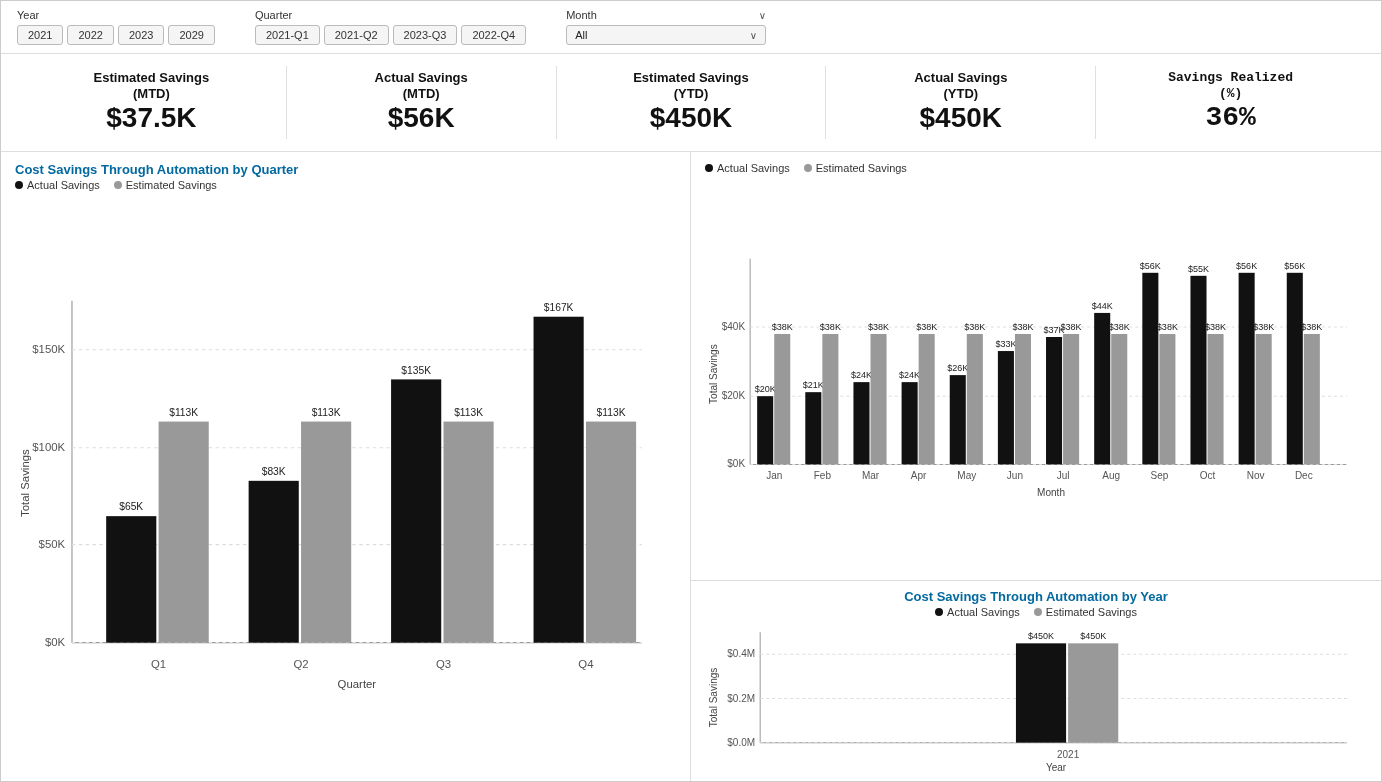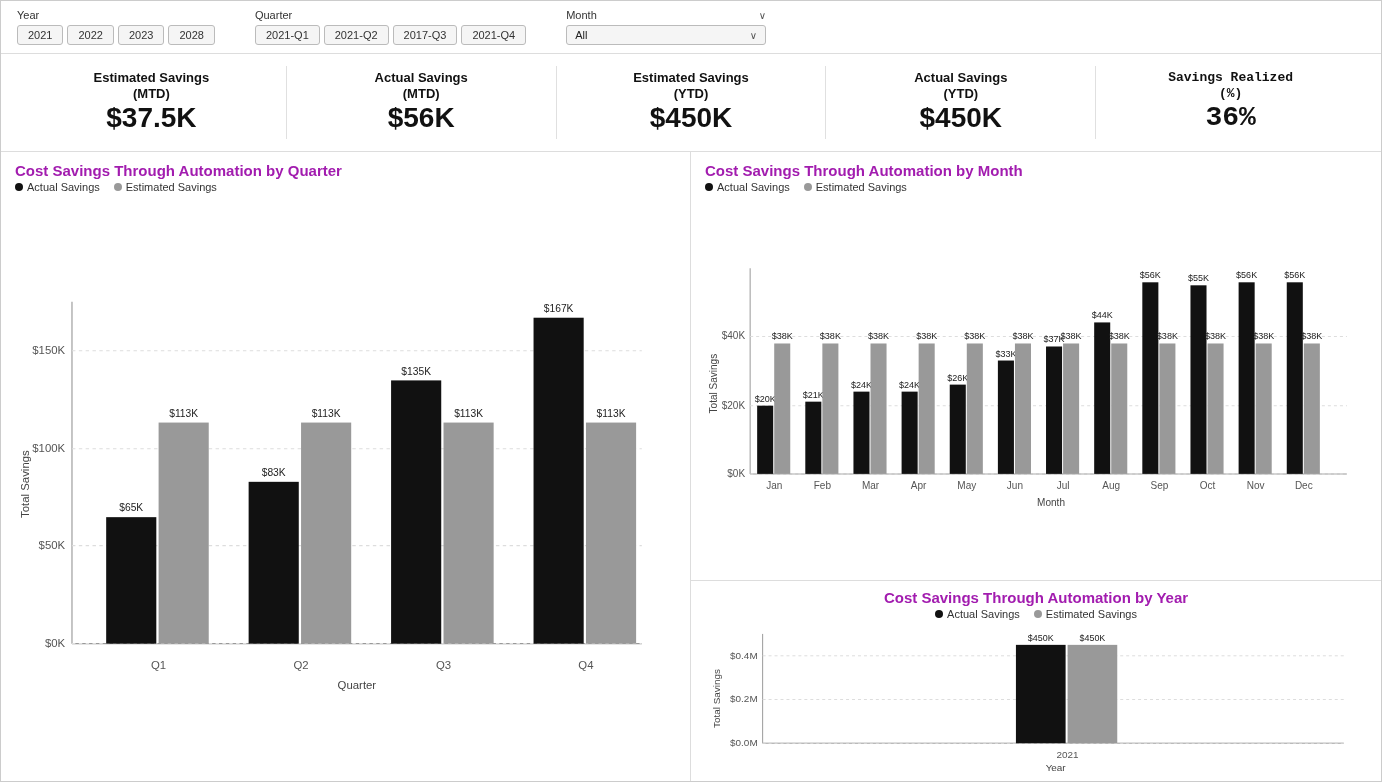--- a/index.html
+++ b/index.html
@@ -139,23 +139,23 @@
       flex-direction: column;
     }
     .chart-right-bottom {
       height: 200px;
       padding: 8px 14px;
       display: flex;
       flex-direction: column;
       align-items: center;
     }
     .chart-title {
-      font-size: 15px;
+      font-size: 13px;
       font-weight: 700;
-      color: #a21caf;
+      color: #0369a1;
       margin-bottom: 2px;
     }
     .legend {
       display: flex;
       gap: 14px;
       font-size: 11px;
       color: #333;
       margin-bottom: 4px;
       align-items: center;
     }
@@ -212,30 +212,30 @@
 
 <div class="main-container">
 
   <div class="filter-bar">
     <div class="filter-group">
       <span class="filter-label">Year</span>
       <div class="filter-buttons">
         <button class="filter-btn">2021</button>
         <button class="filter-btn">2022</button>
         <button class="filter-btn">2023</button>
-        <button class="filter-btn">2028</button>
+        <button class="filter-btn">2029</button>
       </div>
     </div>
     <div class="filter-group">
       <span class="filter-label">Quarter</span>
       <div class="filter-buttons">
         <button class="filter-btn">2021-Q1</button>
         <button class="filter-btn">2021-Q2</button>
-        <button class="filter-btn">2017-Q3</button>
-        <button class="filter-btn">2021-Q4</button>
+        <button class="filter-btn">2023-Q3</button>
+        <button class="filter-btn">2022-Q4</button>
       </div>
     </div>
     <div class="month-filter">
       <div class="month-label-row">
         <span class="filter-label">Month</span>
         <span class="chevron">∨</span>
       </div>
       <div class="dropdown-select">
         <span>All</span>
         <span class="chevron">∨</span>
@@ -325,21 +325,20 @@
           <text x="501" y="342" class="axis-label-x" text-anchor="middle">Q4</text>
 
           <text x="300" y="360" class="chart-axis-title">Quarter</text>
         </svg>
       </div>
     </div>
 
     <div class="chart-right">
 
       <div class="chart-right-top">
-        <div class="chart-title">Cost Savings Through Automation by Month</div>
         <div class="legend">
           <div class="legend-item">
             <span class="legend-dot" style="background:#111;"></span>
             <span>Actual Savings</span>
           </div>
           <div class="legend-item">
             <span class="legend-dot" style="background:#999;"></span>
             <span>Estimated Savings</span>
           </div>
         </div>

